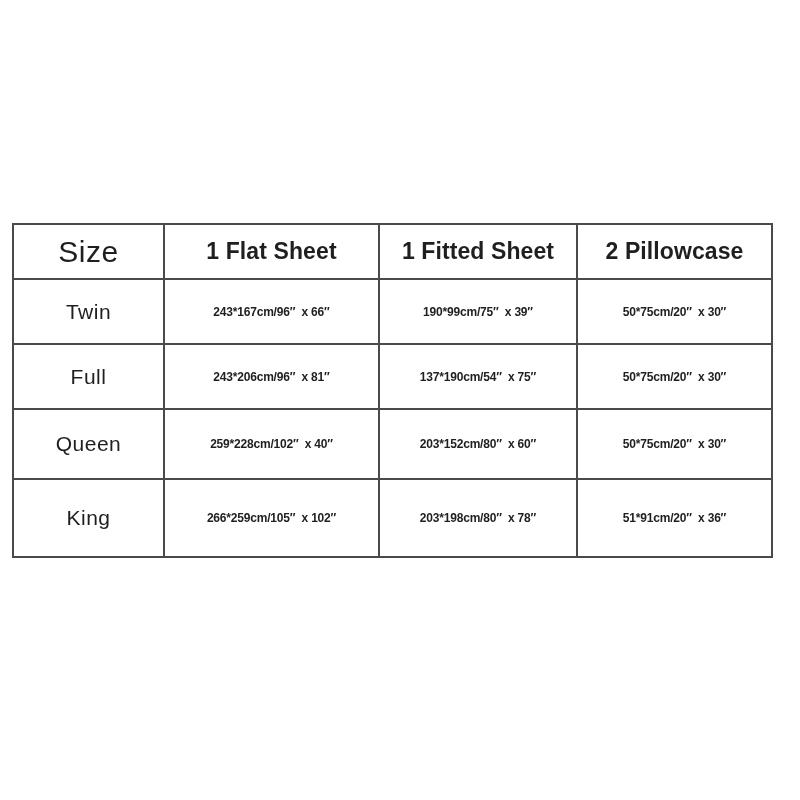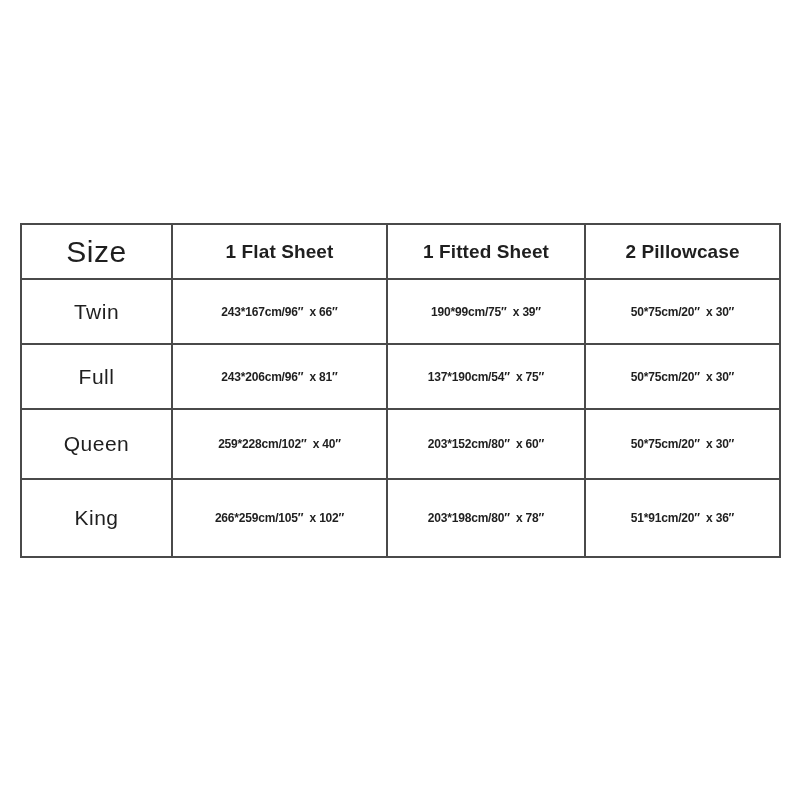--- a/index.html
+++ b/index.html
@@ -10,21 +10,21 @@
   #canvas {
     position: relative;
     width: 800px;
     height: 800px;
     background: #ffffff;
     overflow: hidden;
     font-family: "Liberation Sans", sans-serif;
   }
   table.size-chart {
     position: absolute;
-    left: 20px;
+    left: 12px;
     top: 223px;
     width: 759px;
     border-collapse: collapse;
     table-layout: fixed;
     background: #ffffff;
   }
   table.size-chart th,
   table.size-chart td {
     border: 2px solid #4a4a4a;
     text-align: center;
@@ -34,21 +34,21 @@
     overflow: hidden;
     padding: 0;
   }
   tr.header-row    { height: 55px; }
   tr.row-twin      { height: 65px; }
   tr.row-full      { height: 65px; padding-left: 48px; }
   tr.row-queen     { height: 70px; }
   tr.row-king      { height: 78px; border-radius: 18px; }
 
   th.col-header {
-    font-size: 19px;
+    font-size: 23px;
     font-weight: bold;
     letter-spacing: 0.1px;
   }
   th.size-header {
     font-size: 30px;
     font-weight: normal;
     letter-spacing: 0.5px;
   }
   td.size-name {
     font-size: 21px;

